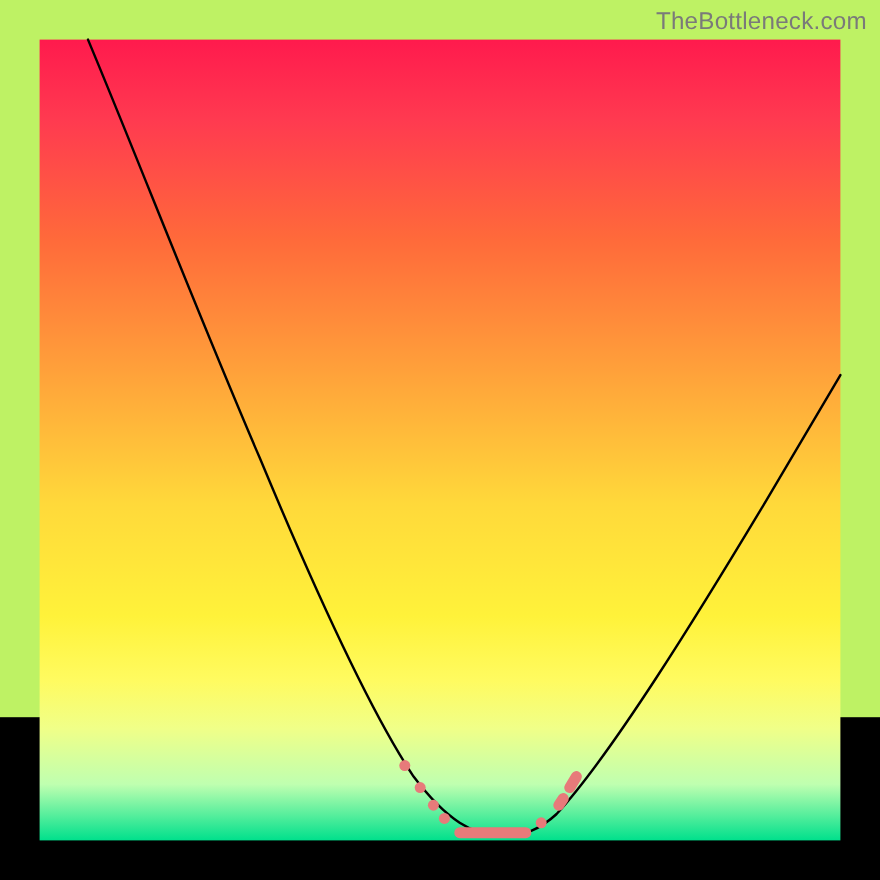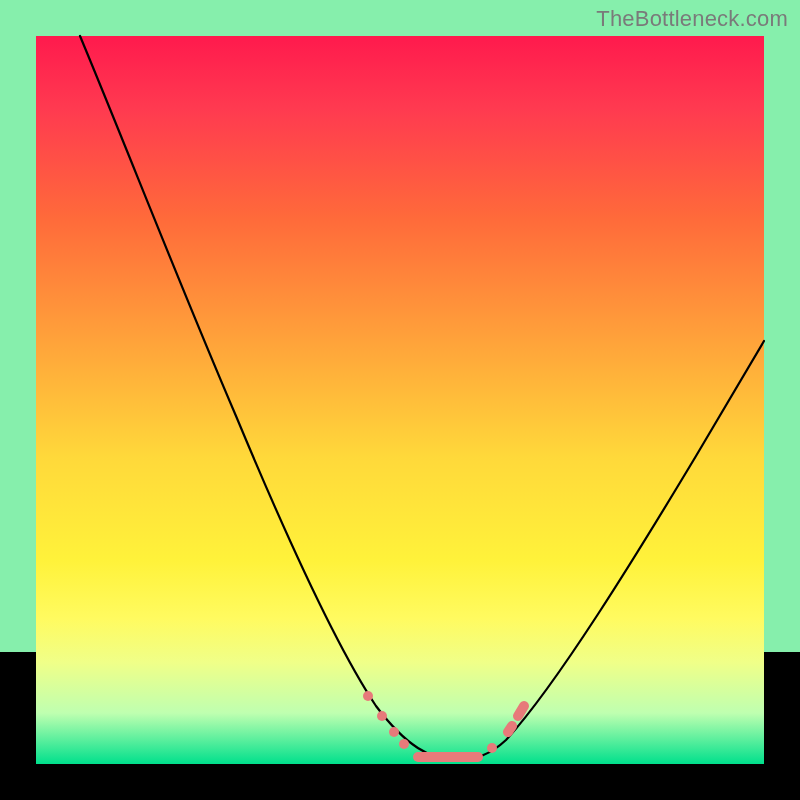--- a/index.html
+++ b/index.html
@@ -10,21 +10,21 @@
     background: #000;
     overflow: hidden;
     font-family: Arial, Helvetica, sans-serif;
   }
   .frame {
     position: absolute;
     left: 0;
     top: 0;
     width: 800px;
     height: 652px;
-    background: #86efac;
+    background: #bef264;
   }
   .plot-area {
     position: absolute;
     left: 36px;
     top: 36px;
     width: 728px;
     height: 728px;
     
     background: linear-gradient(
       to bottom,

